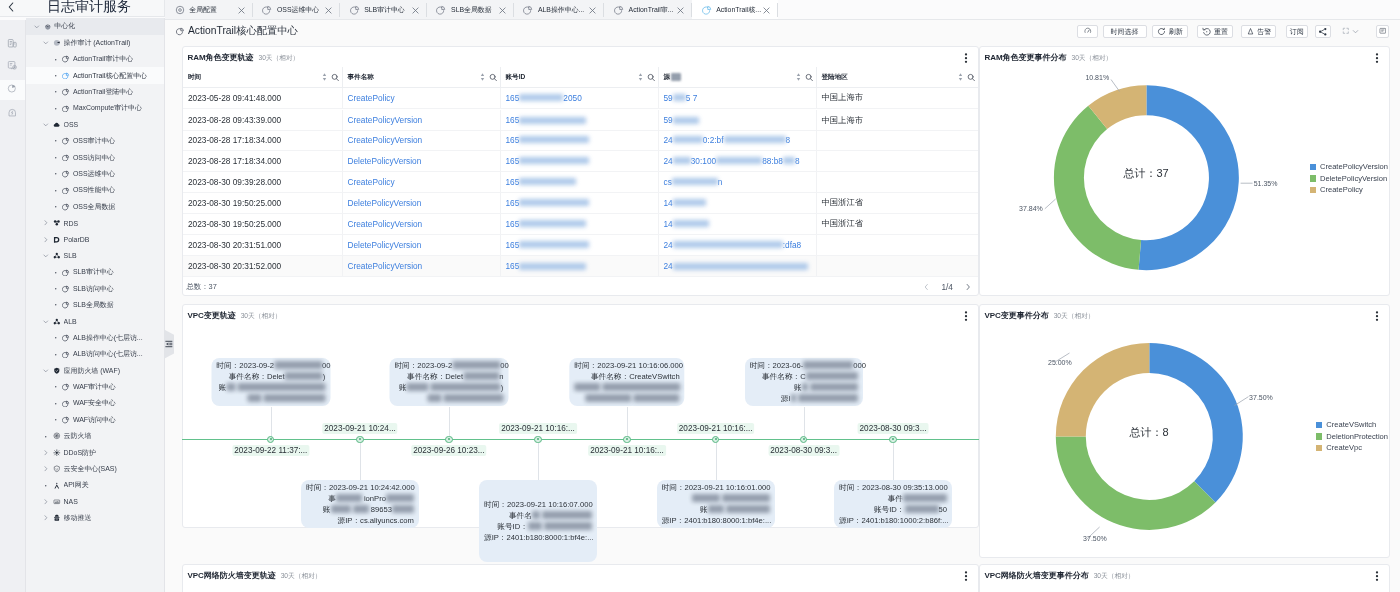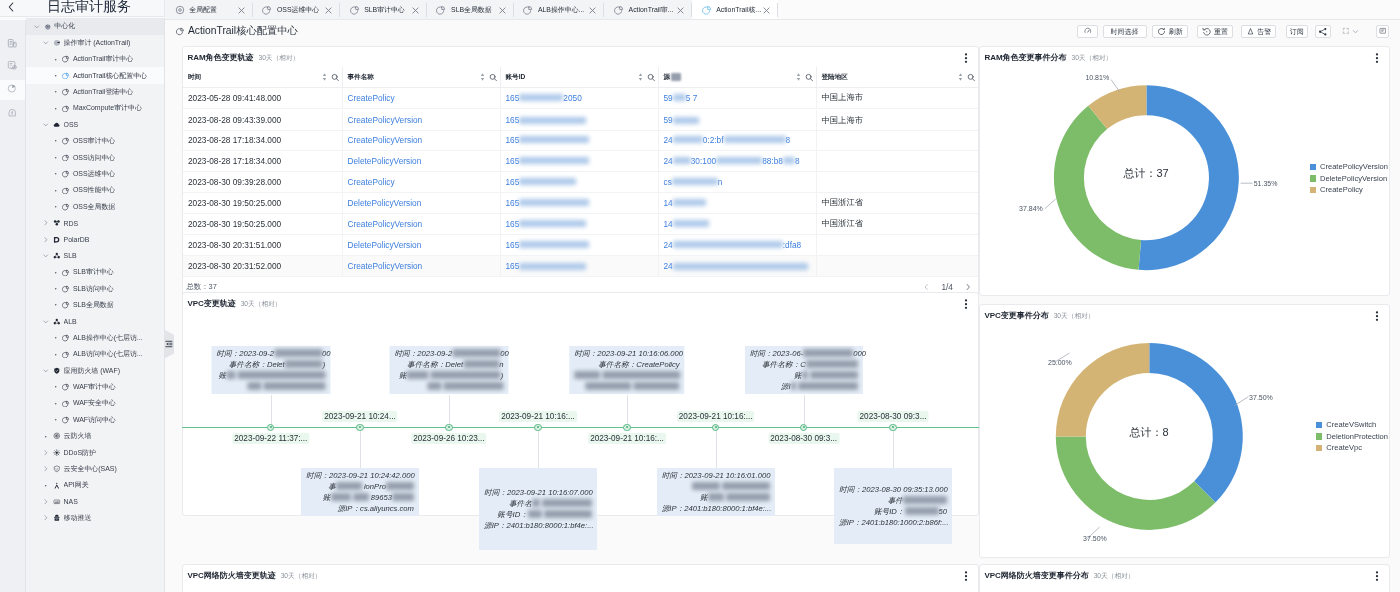--- a/index.html
+++ b/index.html
@@ -72,21 +72,21 @@
   .legend{position:absolute;display:flex;flex-direction:column;}
   .legend-item{display:flex;align-items:center;gap:4.5px;font-size:7.55px;color:#3a4250;white-space:nowrap;height:11.5px;}
   .legend-sw{width:6px;height:6.5px;flex:0 0 auto;}
   .donut-center{position:absolute;text-align:center;font-size:11px;color:#2b3138;white-space:nowrap;}
   .pct{position:absolute;font-size:7px;color:#4b5563;white-space:nowrap;line-height:9px;}
 
   .tl-axis{position:absolute;height:1.5px;background:#62c18c;}
   .tl-node{position:absolute;width:7.4px;height:7.4px;border-radius:50%;border:1px solid #58b882;background:#d7efe3;box-sizing:border-box;}
   .tl-node::after{content:"";position:absolute;left:1.7px;top:1.7px;width:2px;height:2px;border-radius:50%;background:#4aae76;}
   .tl-stem{position:absolute;width:1px;background:#dfe3e8;}
-  .tl-card{position:absolute;background:#e4edf7;border-radius:0;box-sizing:border-box;font-style:italic;}
+  .tl-card{position:absolute;background:#e4edf7;border-radius:8px;box-sizing:border-box;}
   .rd{display:inline-block;height:8px;background:#8f99a8;vertical-align:-1.2px;filter:blur(1.9px);opacity:.95;border-radius:1px;}
   .tl-card .ln{font-size:7.65px;color:#2b3138;line-height:11.2px;white-space:nowrap;text-align:right;}
   .tl-chip{position:absolute;background:#e9f7ef;border-radius:2px;padding:0 2px;font-size:8.2px;color:#2b3138;white-space:nowrap;line-height:11px;}
 
   .handle{position:absolute;left:164.1px;top:329.6px;width:9.9px;height:29.2px;background:#e2e4e8;
           clip-path:polygon(0 0, 100% 18%, 100% 82%, 0 100%);
           display:flex;align-items:center;justify-content:center;cursor:pointer;line-height:0;z-index:5;}
 
   .chip-c{transform:translateX(-50%);}
   .card-c{transform:translateX(-50%);}
@@ -981,21 +981,21 @@
 <div class="legend-item">
             <span class="legend-sw" style="background:#7dbd69"></span>
             <span>DeletePolicyVersion</span>
           </div>
 <div class="legend-item">
             <span class="legend-sw" style="background:#d4b474"></span>
             <span>CreatePolicy</span>
           </div>
 </div>
 </div>
-<div class="panel" style="left:16px;top:272px;width:797px;height:224px">
+<div class="panel" style="left:16px;top:284px;width:797px;height:224px">
 <div class="panel-hdr">
 <span class="panel-title">VPC变更轨迹</span>
 <span class="panel-sub">30天（相对）</span>
 </div>
 <div class="panel-menu"><svg width="10" height="11" viewBox="0 0 10 12" fill="#2b3138">
             <circle cx="5" cy="1.6" r="1.25"></circle>
             <circle cx="5" cy="5.6" r="1.25"></circle>
             <circle cx="5" cy="9.6" r="1.25"></circle>
           </svg></div>
 <div class="tl-axis" style="left:-1px;top:133.7px;width:797px"></div>
@@ -1009,21 +1009,21 @@
 <div class="tl-stem" style="left:265.9px;top:102px;height:31.69999999999999px"></div>
 <div class="tl-card card-c" style="left:265.9px;top:52.5px;width:119px;padding:2px 5px">
 <div class="ln"><span>时间：2023-09-2</span><span class="rd" style="width:48px"></span><span>00</span></div>
 <div class="ln"><span>事件名称：Delet</span><span class="rd" style="width:36px"></span><span>n</span></div>
 <div class="ln"><span>账</span><span class="rd" style="width:22px"></span><span> </span><span class="rd" style="width:70px"></span><span>)</span></div>
 <div class="ln"><span>    </span><span class="rd" style="width:14px"></span><span> </span><span class="rd" style="width:60px"></span></div>
 </div>
 <div class="tl-stem" style="left:444.0px;top:102px;height:31.69999999999999px"></div>
 <div class="tl-card card-c" style="left:444.0px;top:52.5px;width:115.4px;padding:2px 5px">
 <div class="ln"><span>时间：2023-09-21 10:16:06.000</span></div>
-<div class="ln"><span>事件名称：CreatePolicy</span></div>
+<div class="ln"><span>事件名称：CreateVSwitch</span></div>
 <div class="ln"><span class="rd" style="width:26px"></span><span>  </span><span class="rd" style="width:78px"></span></div>
 <div class="ln"><span class="rd" style="width:46px"></span><span>  </span><span class="rd" style="width:46px"></span></div>
 </div>
 <div class="tl-stem" style="left:620.7px;top:102px;height:31.69999999999999px"></div>
 <div class="tl-card card-c" style="left:620.7px;top:52.5px;width:118px;padding:2px 5px">
 <div class="ln"><span>时间：2023-06-</span><span class="rd" style="width:50px"></span><span>000</span></div>
 <div class="ln"><span>事件名称：C</span><span class="rd" style="width:52px"></span></div>
 <div class="ln"><span>账</span><span class="rd" style="width:6px"></span><span>  </span><span class="rd" style="width:48px"></span></div>
 <div class="ln"><span>源I</span><span class="rd" style="width:5px"></span><span> </span><span class="rd" style="width:60px"></span></div>
 </div>
@@ -1042,21 +1042,21 @@
 <div class="ln"><span>源IP：2401:b180:8000:1:bf4e:...</span></div>
 </div>
 <div class="tl-stem" style="left:532.7px;top:133.7px;height:40.900000000000006px"></div>
 <div class="tl-card card-c" style="left:532.7px;top:174.6px;width:118px;padding:2px 5px">
 <div class="ln"><span>时间：2023-09-21 10:16:01.000</span></div>
 <div class="ln"><span class="rd" style="width:28px"></span><span> </span><span class="rd" style="width:48px"></span></div>
 <div class="ln"><span>账</span><span class="rd" style="width:16px"></span><span> </span><span class="rd" style="width:44px"></span></div>
 <div class="ln"><span>源IP：2401:b180:8000:1:bf4e:...</span></div>
 </div>
 <div class="tl-stem" style="left:710.0px;top:133.7px;height:40.900000000000006px"></div>
-<div class="tl-card card-c" style="left:710.0px;top:174.6px;width:118px;padding:16px 5px">
+<div class="tl-card card-c" style="left:710.0px;top:174.6px;width:118px;padding:2px 5px">
 <div class="ln"><span>时间：2023-08-30 09:35:13.000</span></div>
 <div class="ln"><span>事件</span><span class="rd" style="width:44px"></span></div>
 <div class="ln"><span>账号ID：</span><span class="rd" style="width:34px"></span><span>50</span></div>
 <div class="ln"><span>源IP：2401:b180:1000:2:b86f:...</span></div>
 </div>
 <div class="tl-node" style="left:84.1px;top:130.79999999999998px"></div>
 <div class="tl-node" style="left:173.3px;top:130.79999999999998px"></div>
 <div class="tl-node" style="left:262.2px;top:130.79999999999998px"></div>
 <div class="tl-node" style="left:351.3px;top:130.79999999999998px"></div>
 <div class="tl-node" style="left:440.3px;top:130.79999999999998px"></div>

